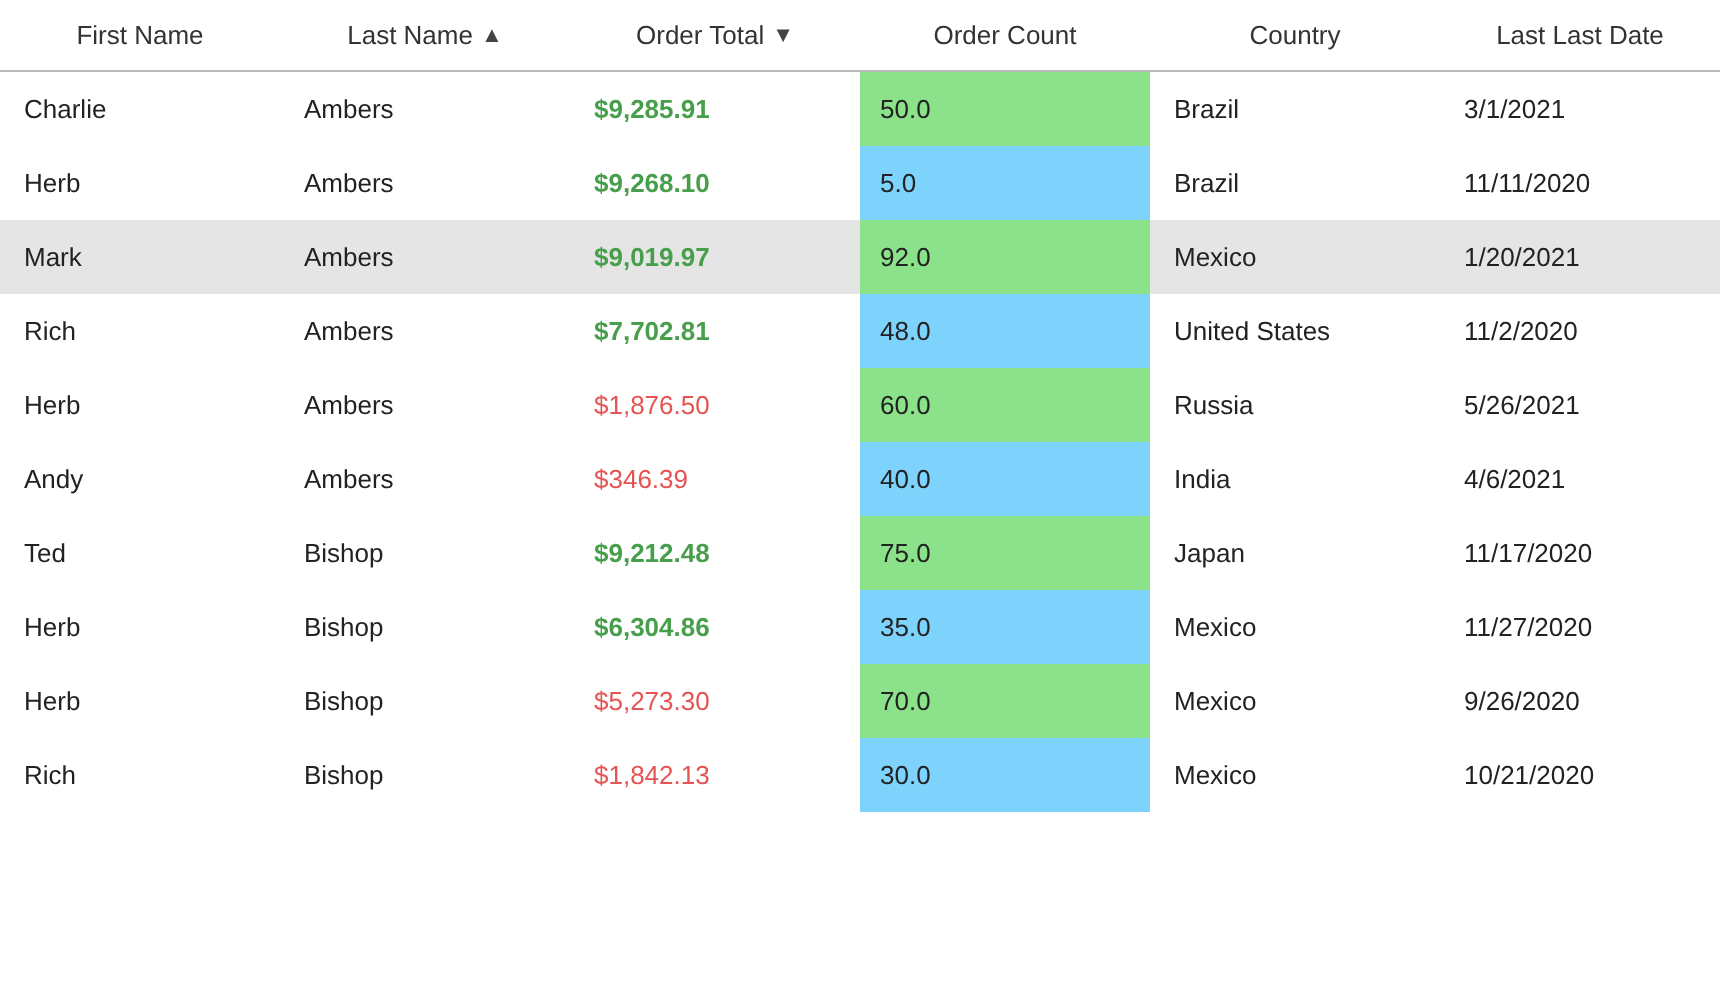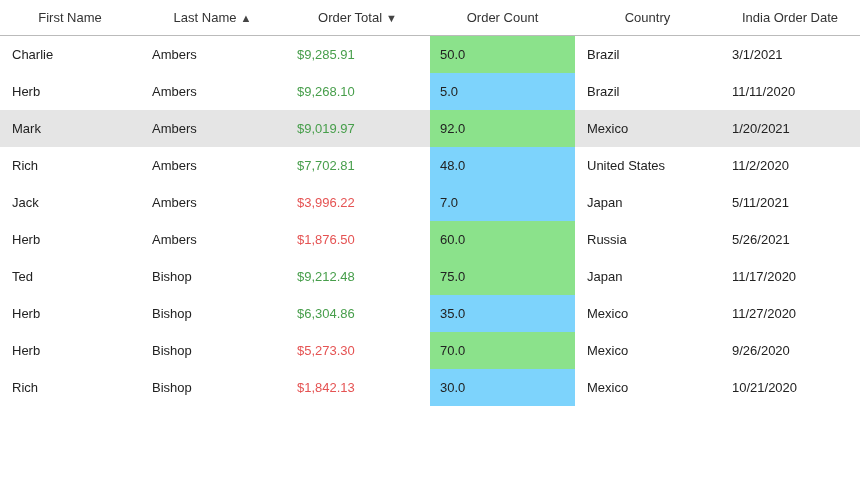--- a/index.html
+++ b/index.html
@@ -26,21 +26,21 @@
     .sort-icon { font-size: 11px; color: #444; }
     tbody tr { height: 37px; }
     tbody td {
       padding: 0 12px;
       vertical-align: middle;
       font-size: 13px;
       color: #222;
       white-space: nowrap;
     }
     tbody tr.row-highlight { background: #e5e5e5; padding-left: 32px; }
-    .ot-green { color: #479e4b; }
+    .ot-green { color: #479e4b; font-weight: bold; }
     .ot-red { color: #e55353; }
     td.order-count-cell { padding: 0; border-radius: 17px; }
     .oc-wrap { height: 37px; padding: 0; }
     .oc-inner {
       height: 100%;
       display: flex;
       align-items: center;
       padding-left: 10px;
       color: #222;
       font-size: 13px;
@@ -93,21 +93,21 @@
           <span>Order Count</span>
         </span>
       </th>
       <th>
         <span class="hdr-inner">
           <span>Country</span>
         </span>
       </th>
       <th>
         <span class="hdr-inner">
-          <span>India Order Date</span>
+          <span>Last Last Date</span>
         </span>
       </th>
     </tr>
   </thead>
   <tbody id="grid-body">
       <tr>
         <td>Charlie</td>
         <td>Ambers</td>
         <td class="ot-green">$9,285.91</td>
         <td class="order-count-cell">
@@ -148,42 +148,42 @@
         <td class="ot-green">$7,702.81</td>
         <td class="order-count-cell">
           <div class="oc-wrap">
             <div class="oc-inner oc-red">48.0</div>
           </div>
         </td>
         <td>United States</td>
         <td>11/2/2020</td>
       </tr>
       <tr>
-        <td>Jack</td>
-        <td>Ambers</td>
-        <td class="ot-red">$3,996.22</td>
-        <td class="order-count-cell">
-          <div class="oc-wrap">
-            <div class="oc-inner oc-red">7.0</div>
-          </div>
-        </td>
-        <td>Japan</td>
-        <td>5/11/2021</td>
-      </tr>
-      <tr>
         <td>Herb</td>
         <td>Ambers</td>
         <td class="ot-red">$1,876.50</td>
         <td class="order-count-cell">
           <div class="oc-wrap">
             <div class="oc-inner oc-green">60.0</div>
           </div>
         </td>
         <td>Russia</td>
         <td>5/26/2021</td>
+      </tr>
+      <tr>
+        <td>Andy</td>
+        <td>Ambers</td>
+        <td class="ot-red">$346.39</td>
+        <td class="order-count-cell">
+          <div class="oc-wrap">
+            <div class="oc-inner oc-red">40.0</div>
+          </div>
+        </td>
+        <td>India</td>
+        <td>4/6/2021</td>
       </tr>
       <tr>
         <td>Ted</td>
         <td>Bishop</td>
         <td class="ot-green">$9,212.48</td>
         <td class="order-count-cell">
           <div class="oc-wrap">
             <div class="oc-inner oc-green">75.0</div>
           </div>
         </td>

